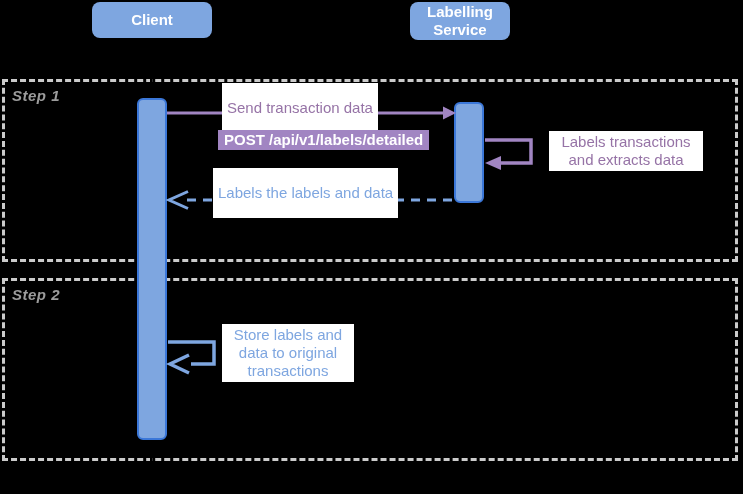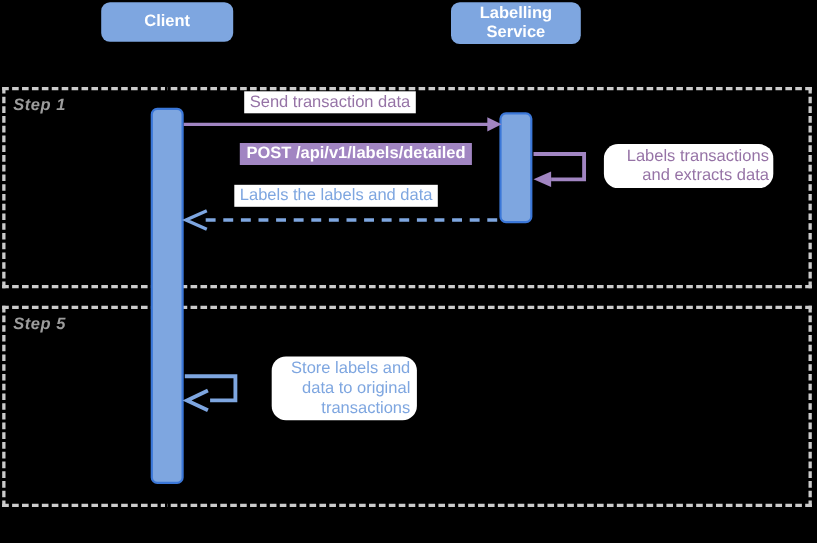--- a/index.html
+++ b/index.html
@@ -36,21 +36,21 @@
   .actor {
     position: absolute; box-sizing: border-box;
     background: var(--c-actor-fill, #7EA6E0);
     color: var(--c-actor-text, #fff);
     border-radius: 8px;
     font-size: 15px; font-weight: bold; line-height: 18px;
     display: flex; align-items: center; justify-content: center;
     text-align: center; z-index: 3; padding: 2px 4px;
   }
   #actor-client { left: 92px; top: 2px; width: 120px; height: 36px; }
-  #actor-ls     { left: 410px; top: 2px; width: 118px; height: 38px; }
+  #actor-ls     { left: 410px; top: 2px; width: 100px; height: 38px; }
 
   
   .activation {
     position: absolute; box-sizing: border-box;
     background: var(--c-activation-fill, #7EA6E0);
     border: 2px solid var(--c-activation-border, #3B77D8);
     border-radius: 6px; z-index: 3;
   }
   #activation-client { left: 137px; top: 98px;  width: 30px; height: 342px; }
   #activation-ls     { left: 454px; top: 102px; width: 30px; height: 101px; }
@@ -59,47 +59,47 @@
   #arrow-layer { position: absolute; left: 0; top: 0; z-index: 4; pointer-events: none; }
   .stroke-purple { stroke: var(--c-purple, #A185C2); }
   .fill-purple   { fill:   var(--c-purple, #A185C2); }
   .stroke-blue   { stroke: var(--c-blue, #7EA6E0); }
 
   
   .msg {
     position: absolute; z-index: 5;
     font-size: 15px; line-height: 18px;
     background: var(--c-label-bg, #fff);
-    padding: 1px 5px; white-space: nowrap;
+    padding: 16px 5px; white-space: nowrap;
   }
   .msg.purple { color: var(--c-purple-text, #9673A6); }
   .msg.blue   { color: var(--c-blue, #7EA6E0); }
   .badge {
     position: absolute; z-index: 5;
     font-size: 15px; font-weight: bold; line-height: 18px;
     color: #fff; padding: 1px 6px; white-space: nowrap;
   }
   #badge-post    { left: 218px; top: 130px; background: var(--c-purple, #A185C2); }
   #badge-return  { left: 233px; top: 209px; background: var(--c-blue, #7EA6E0); }
   #msg-send      { left: 222px; top: 83px; }
   #msg-return    { left: 213px; top: 168px; }
-  .msg.multiline { white-space: normal; text-align: right; border-radius: 13px; }
+  .msg.multiline { white-space: normal; text-align: center; }
   #msg-ls-loop     { left: 549px; top: 131px; width: 146px; padding: 2px 4px; }
-  #msg-client-loop { left: 247px; top: 324px; width: 120px; padding: 2px 6px; }
+  #msg-client-loop { left: 222px; top: 324px; width: 120px; padding: 2px 6px; }
 </style>
 </head>
 <body>
 
 <div class="canvas">
 
   <div class="frame" id="frame-step1">
     <span class="step-label">Step 1</span>
   </div>
   <div class="frame" id="frame-step2">
-    <span class="step-label">Step 5</span>
+    <span class="step-label">Step 2</span>
   </div>
 
   <div class="lifeline" id="lifeline-client"></div>
   <div class="lifeline" id="lifeline-ls"></div>
 
   <div class="actor" id="actor-client">Client</div>
   <div class="actor" id="actor-ls">Labelling Service</div>
 
   <div class="activation" id="activation-client"></div>
   <div class="activation" id="activation-ls"></div>

